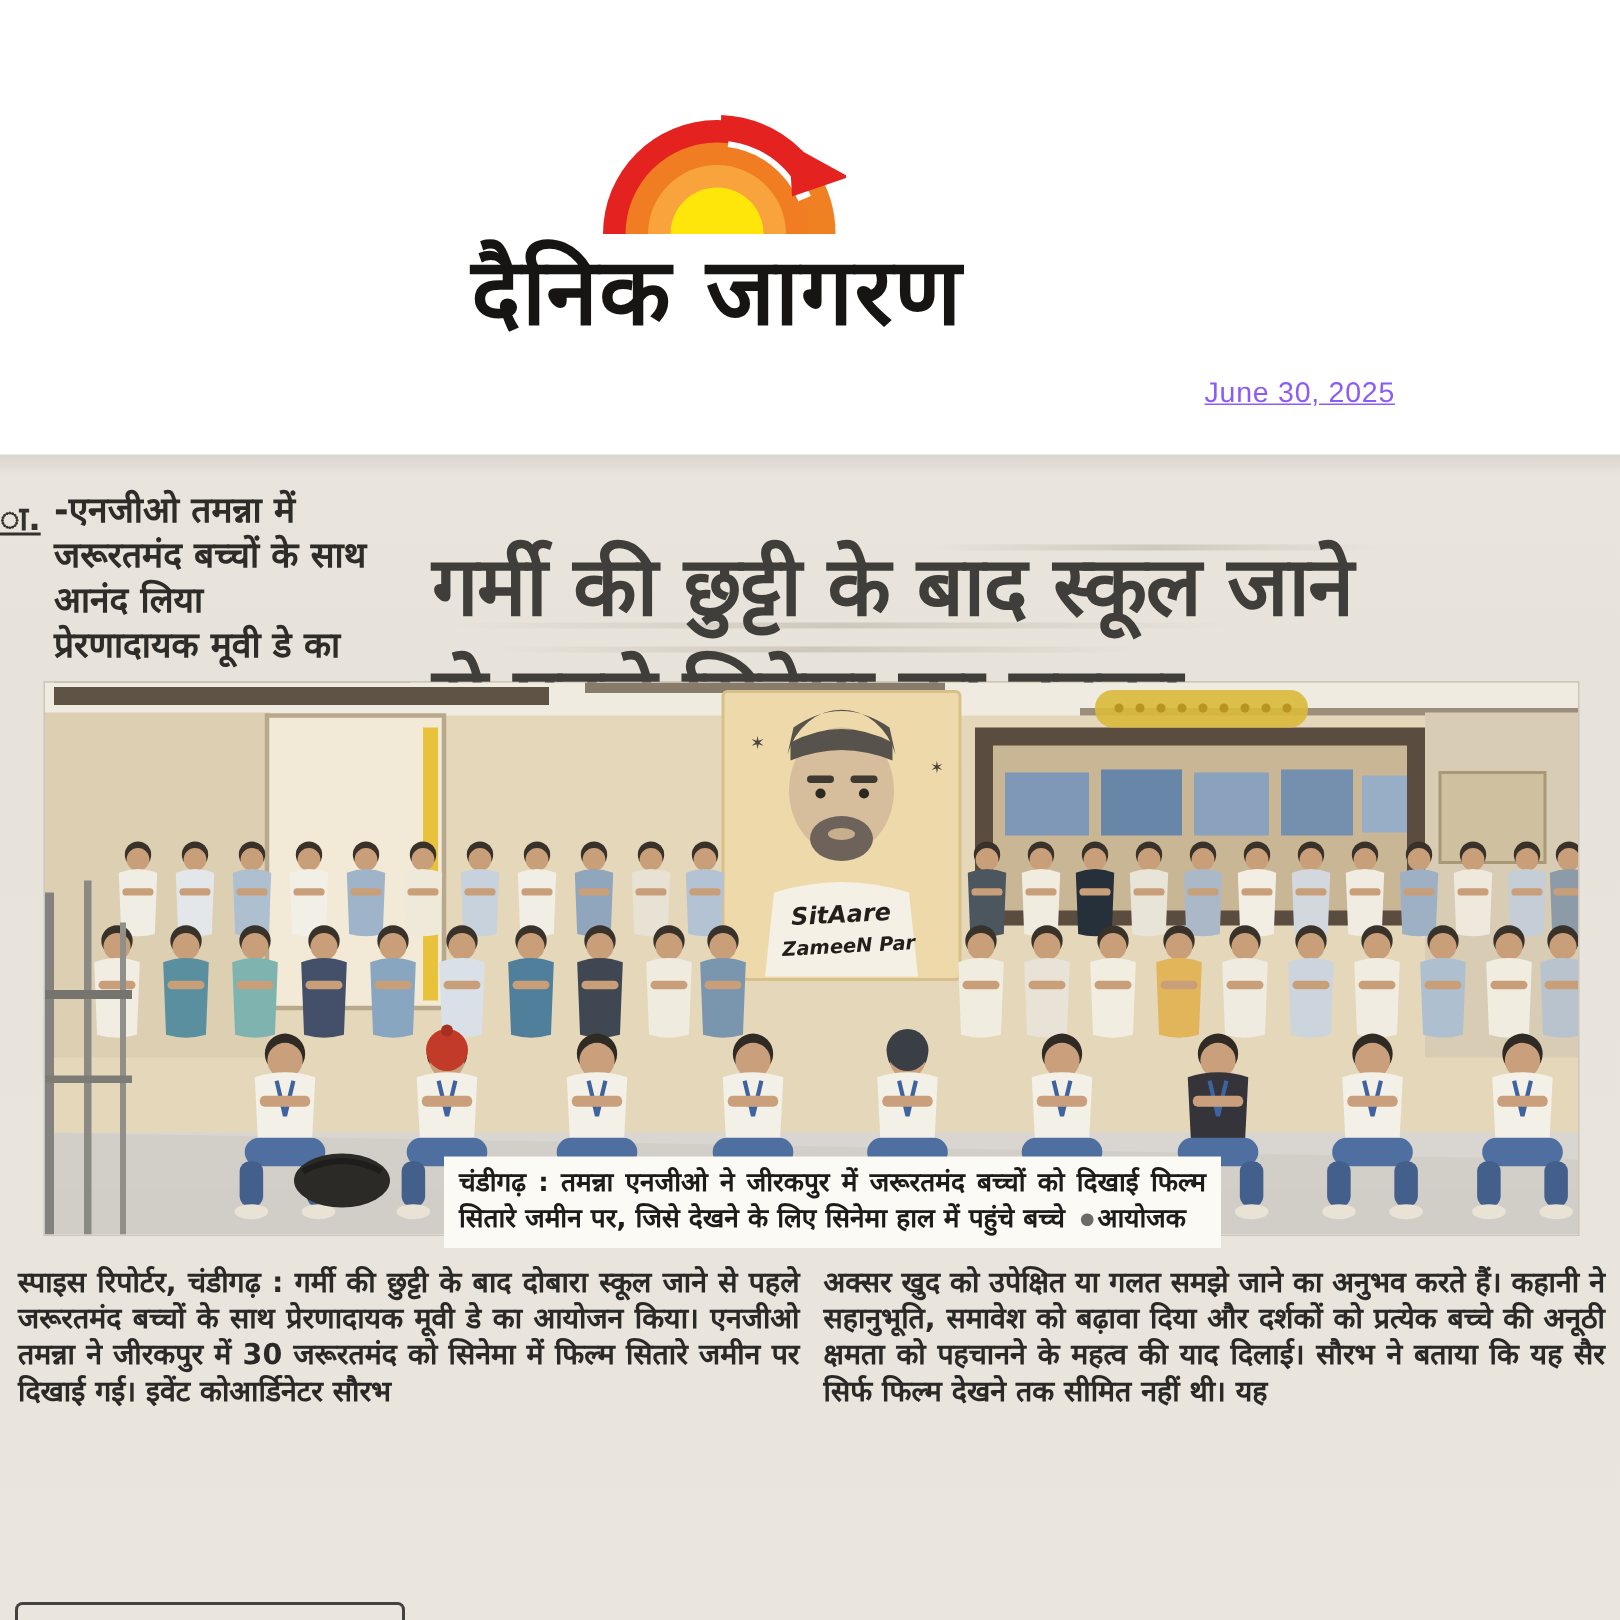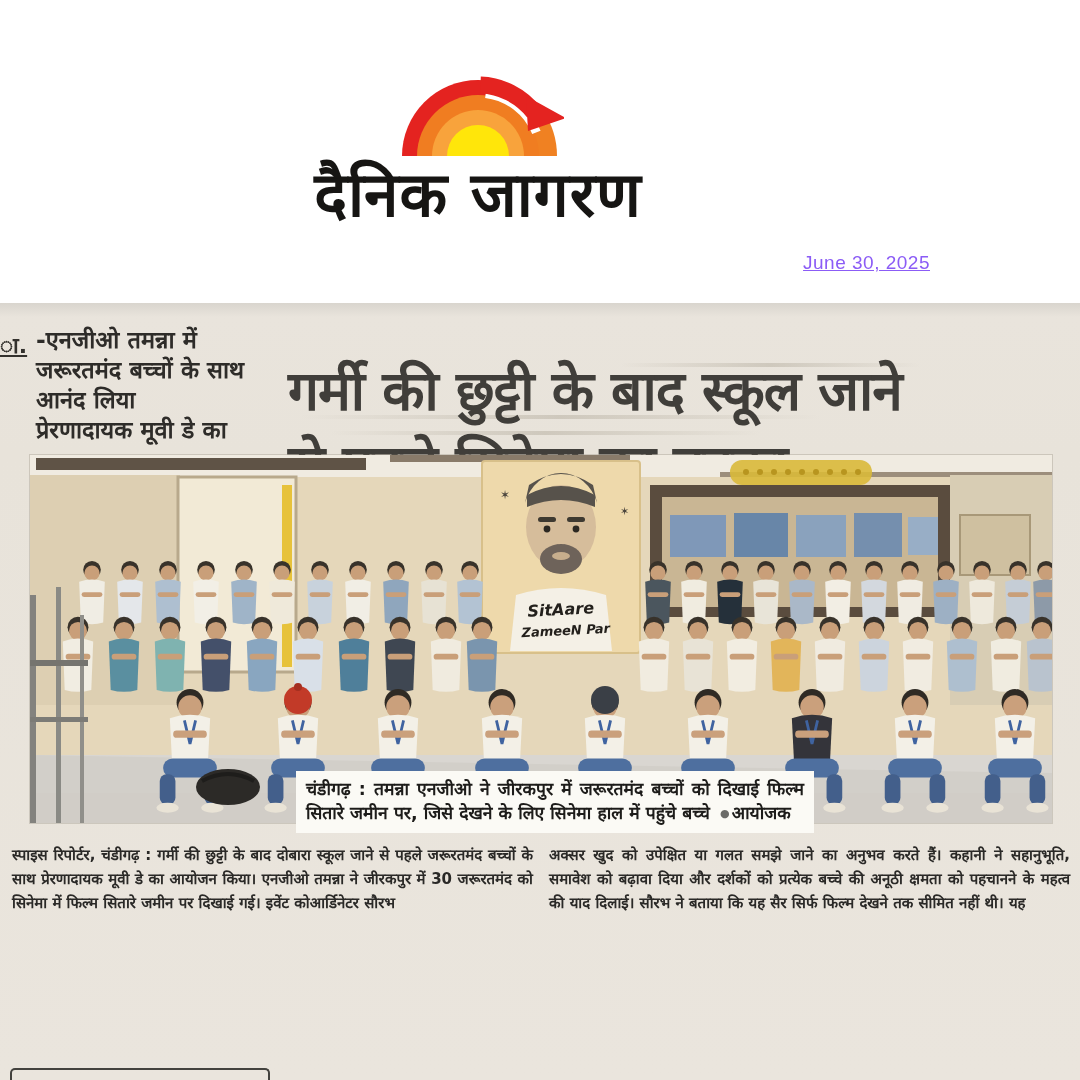--- a/index.html
+++ b/index.html
@@ -42,21 +42,21 @@
   .photo{position:absolute;left:30px;top:152px;width:1022px;height:368px;
          box-shadow:0 0 0 1px rgba(120,110,95,.25);}
 
   .caption{position:absolute;left:252px;top:468px;width:518px;box-sizing:border-box;
            background:#fbfaf5;padding:6px 10px 7px;font-size:17.5px;font-weight:700;
            line-height:24px;text-align:justify;color:#1d1c1a;margin-left:44px;}
   .caption .bullet{font-size:11px;vertical-align:2px;color:#6b6b68;padding:0 2px 0 4px;}
 
   
   .columns{position:absolute;left:12px;top:540px;width:1058px;display:flex;gap:16px;}
-  .col{flex:1;font-size:15px;font-weight:600;line-height:24.2px;text-align:justify;
+  .col{flex:1;font-size:19px;font-weight:600;line-height:24.2px;text-align:justify;
        color:#2a2927;}
   .box-cut{position:absolute;left:10px;top:765px;width:256px;height:14px;
            border:2px solid #43423e;border-bottom:none;border-radius:5px 5px 0 0;}
 </style>
 </head>
 <body>
 
 <div class="page">
 
   <div class="masthead">

